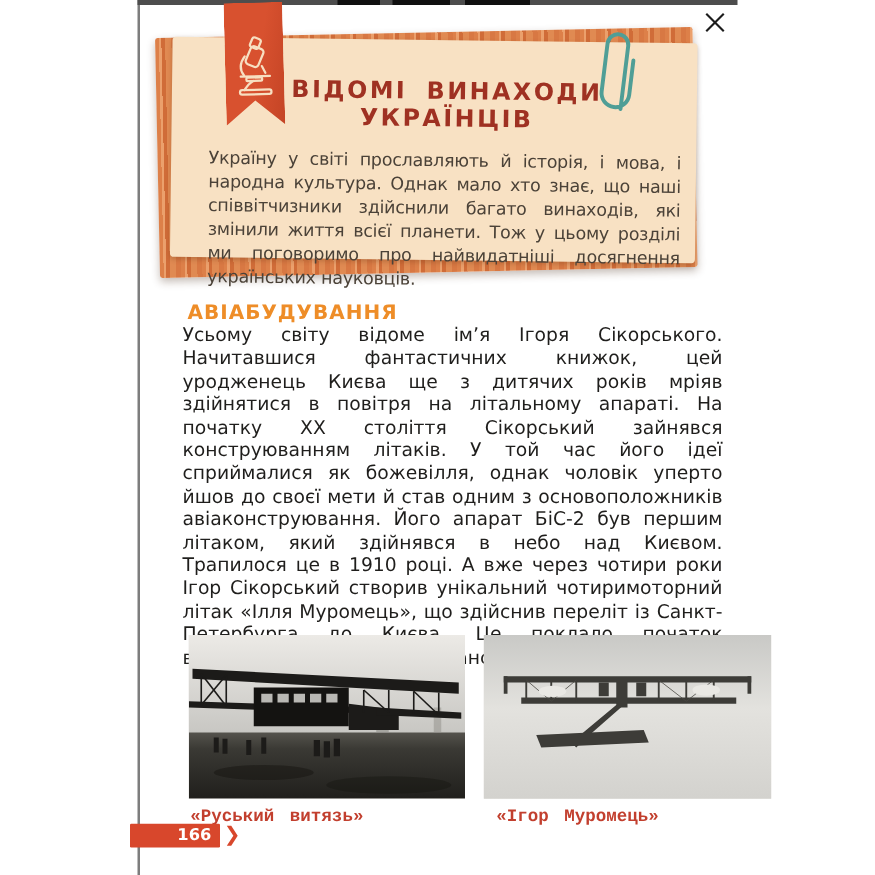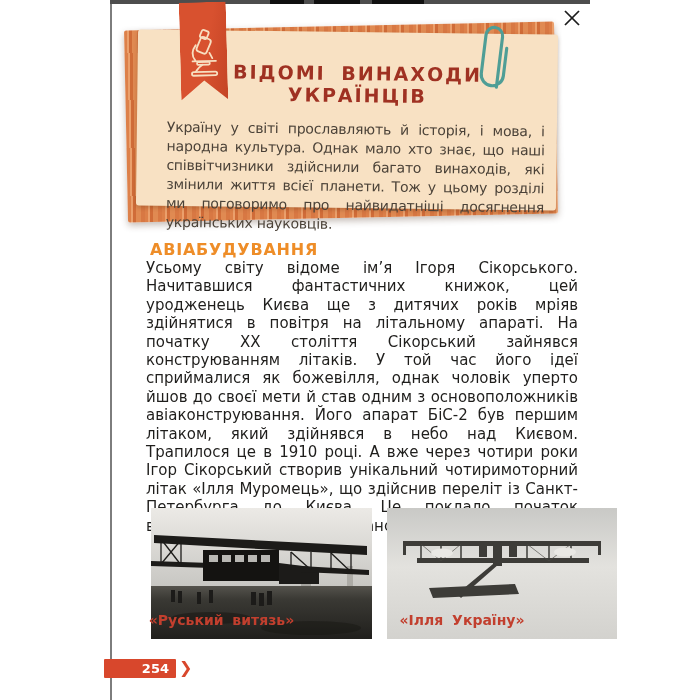--- a/index.html
+++ b/index.html
@@ -44,22 +44,22 @@
   .section-heading{position:absolute;left:146px;top:236px;margin:4px;
                    font-size:16px;font-weight:bold;letter-spacing:0.8px;color:#ee8d28;}
   .body-paragraph{position:absolute;left:146px;top:259px;width:432px;margin:0;
                   font-size:15px;line-height:18.4px;color:#1f1e1c;text-align:justify;}
   .body-paragraph b{font-weight:normal;}
 
   
   .figure{position:absolute;width:221px;height:131px;background:#d9d8d4;overflow:hidden;}
   .fig-left{left:111px;top:492px;}
   .fig-right{left:347px;top:492px;width:230px;}
-  .caption{position:absolute;top:612px;margin:0;text-align:center;
-           font-size:14px;font-weight:bold;color:#c23f2e;word-spacing:4px;}
+  .caption{position:absolute;top:646px;margin:0;text-align:center;
+           font-size:14px;font-weight:bold;color:#c23f2e;word-spacing:4px;font-family:Liberation Mono, monospace;}
   .cap-left{left:111px;width:221px;}
   .cap-right{left:347px;width:230px;}
 
   
   .page-badge{position:absolute;left:104px;top:659px;width:72px;height:19px;
               background:#d8472c;color:#ffffff;font-size:13px;font-weight:bold;
               display:flex;align-items:center;justify-content:flex-end;
               padding-right:7px;box-sizing:border-box;border-radius:1px;}
   .page-chevron{position:absolute;left:179px;top:658px;color:#d8472c;
                 font-size:16px;font-weight:bold;line-height:20px;}
@@ -197,18 +197,18 @@
       <g stroke="#4a4944" stroke-width="0.8" opacity="0.8">
         <line x1="34" y1="36" x2="54" y2="53"></line>
           <line x1="74" y1="36" x2="54" y2="53"></line>
         <line x1="140" y1="36" x2="162" y2="53"></line>
           <line x1="184" y1="36" x2="162" y2="53"></line>
       </g>
       <ellipse cx="55" cy="45" rx="11" ry="4.5" fill="#e9e8e4"></ellipse>
       <ellipse cx="178" cy="44" rx="11" ry="4.5" fill="#e9e8e4"></ellipse>
     </svg>
   </figure>
-  <figcaption class="caption cap-right">«Ілля Україну»</figcaption>
-
-  <div class="page-badge">254</div>
+  <figcaption class="caption cap-right">«Ігор Муромець»</figcaption>
+
+  <div class="page-badge">166</div>
   <div class="page-chevron">❯</div>
 
 </div>
 
 </body></html>

